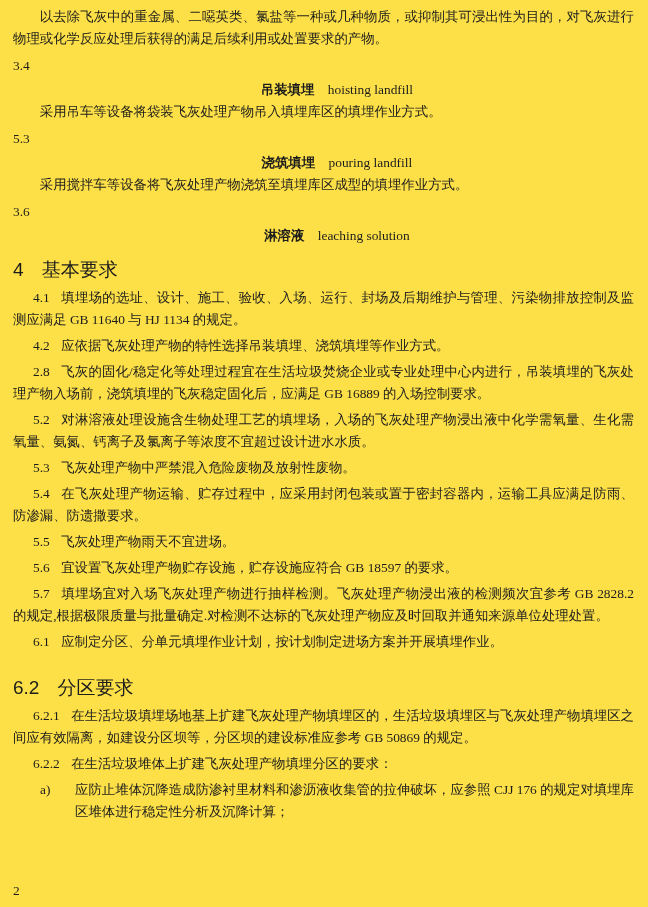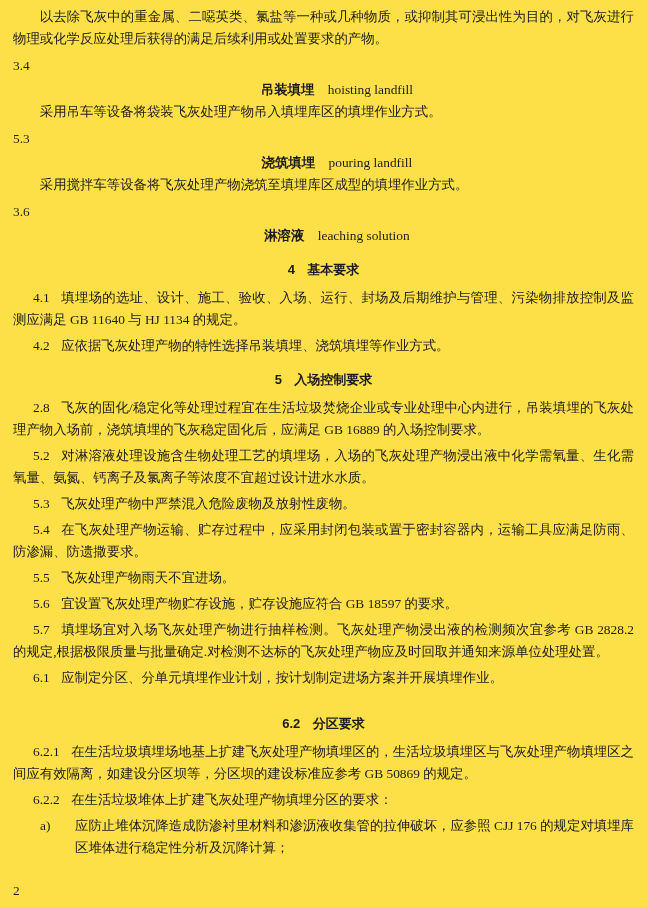--- a/index.html
+++ b/index.html
@@ -36,24 +36,23 @@
   .term-zh {
     font-family: "Liberation Sans", "DejaVu Sans", sans-serif;
     font-weight: bold;
     margin-right: 1em;
   }
   .term-en { font-family: "Liberation Serif", serif; }
 
   .sec-heading {
     margin: 12px 0 6px 0;
     font-family: "Liberation Sans", "DejaVu Sans", sans-serif;
-    font-weight: bold;
-    font-size: 13px;
+    font-weight: normal;
+    font-size: 19px;
     line-height: 22px;
-    text-align: center;
   }
   .sec-heading .num { margin-right: 0.95em; }
   .sub-heading { margin-top: 24px; }
 
   .clause { margin-top: 4px; }
   .clause .cnum { margin-right: 0.85em; white-space: nowrap; margin-left: 20px; }
 
   .intro { margin-top: 0; }
 
   .list-item {
@@ -104,23 +103,20 @@
   </p>
 
   <p class="clause just">
     <span class="cnum">4.1</span><span>填埋场的选址、设计、施工、验收、入场、运行、封场及后期维护与管理、污染物排放控制及监测应满足 GB 11640 与 HJ 1134 的规定。</span>
   </p>
 
   <p class="clause just">
     <span class="cnum">4.2</span><span>应依据飞灰处理产物的特性选择吊装填埋、浇筑填埋等作业方式。</span>
   </p>
 
-  <p class="sec-heading">
-    <span class="num">5</span><span>入场控制要求</span>
-  </p>
 
   <p class="clause just">
     <span class="cnum">2.8</span><span>飞灰的固化/稳定化等处理过程宜在生活垃圾焚烧企业或专业处理中心内进行，吊装填埋的飞灰处理产物入场前，浇筑填埋的飞灰稳定固化后，应满足 GB 16889 的入场控制要求。</span>
   </p>
 
   <p class="clause just">
     <span class="cnum">5.2</span><span>对淋溶液处理设施含生物处理工艺的填埋场，入场的飞灰处理产物浸出液中化学需氧量、生化需氧量、氨氮、钙离子及氯离子等浓度不宜超过设计进水水质。</span>
   </p>
 
   <p class="clause just">

